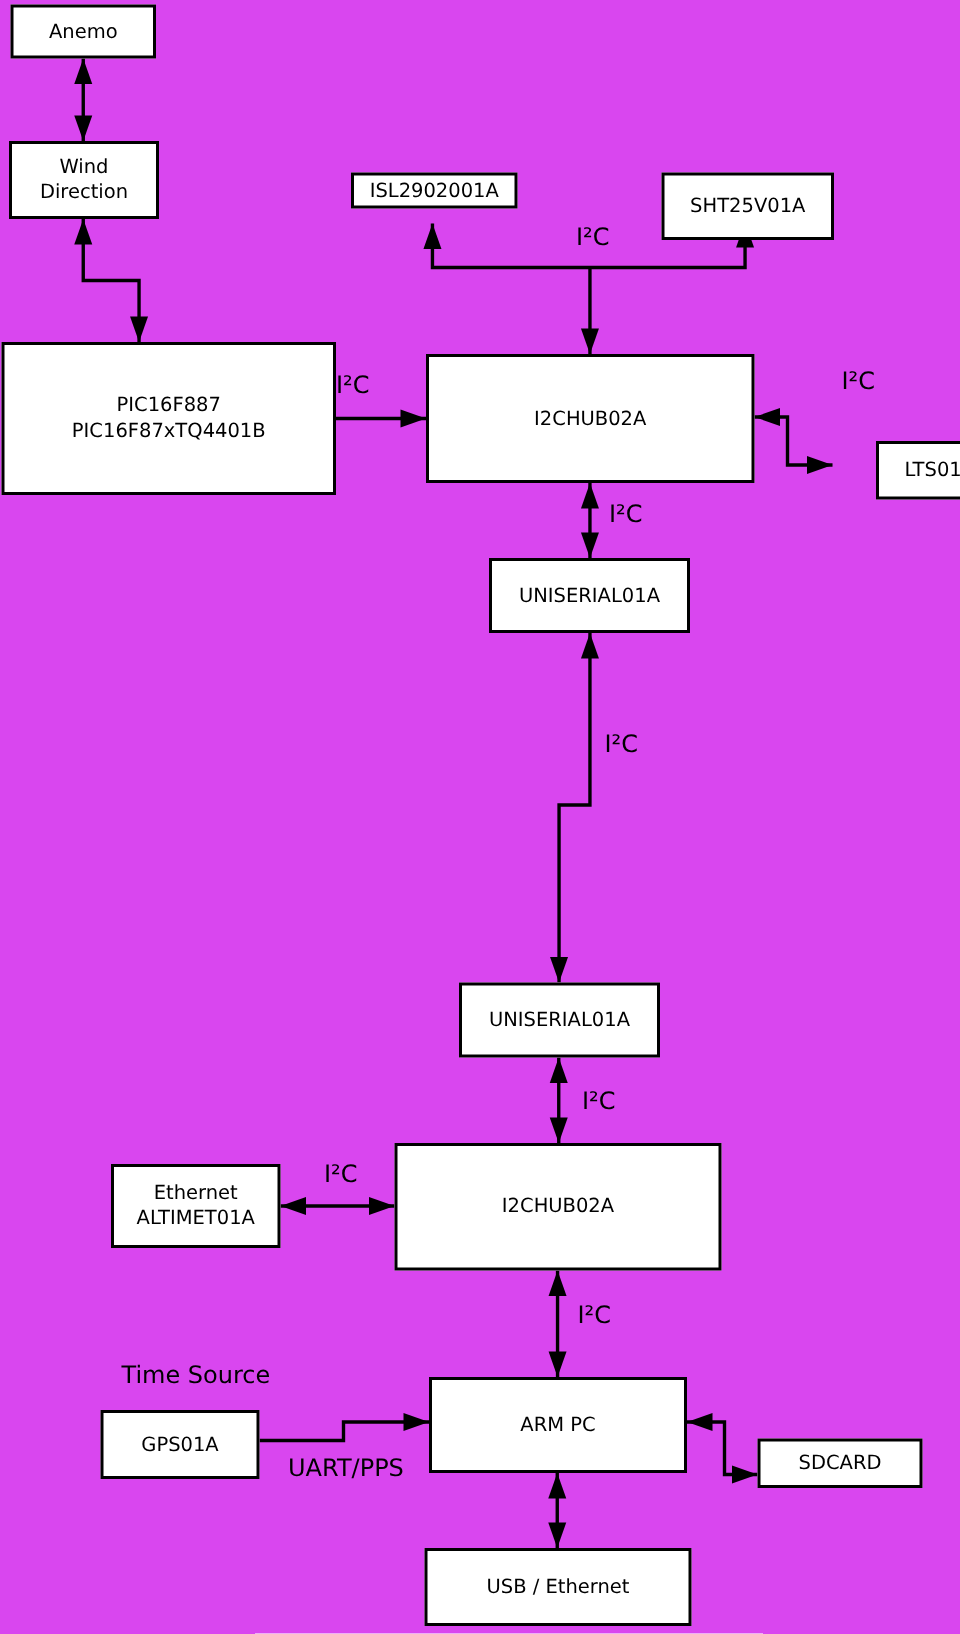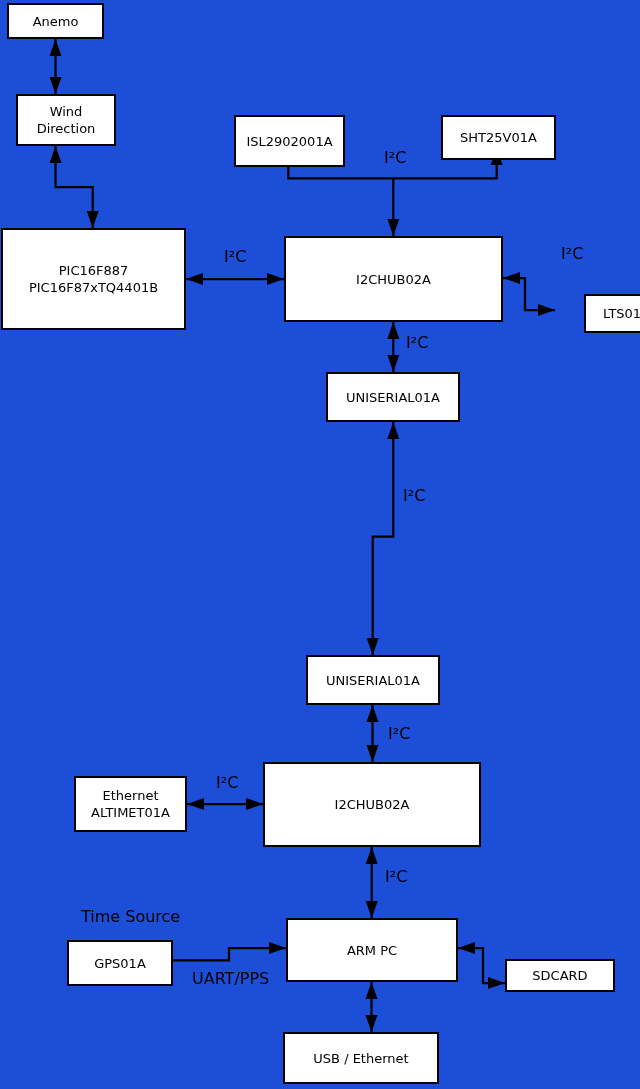--- a/index.html
+++ b/index.html
@@ -1,20 +1,20 @@
 <!DOCTYPE html>
 <html><head>
 <meta charset="utf-8">
 <style>
   html, body { margin: 0; padding: 0; background: #ffffff; }
   .stage {
     position: relative;
     width: 640px;
     height: 1089px;
-    background: #1d4ed8;
+    background: #d946ef;
     font-family: "DejaVu Sans", sans-serif;
     color: #000000;
     overflow: hidden;
   }
   .wires-svg {
     position: absolute;
     left: 0; top: 0;
     width: 640px; height: 1089px;
   }
   .node {
@@ -86,31 +86,31 @@
       <polygon points="505,983 488,977 488,989"></polygon>
       <polygon points="371.5,982 365.5,999 377.5,999"></polygon>
       <polygon points="371.5,1032 365.5,1015 377.5,1015"></polygon>
     </g>
   </svg>
 
   <div class="node" style="left:7px;top:3px;width:97px;height:36px">
     <span>Anemo</span>
   </div>
 
-  <div class="node" style="left:16px;top:94px;width:100px;height:52px">
+  <div class="node" style="left:6px;top:94px;width:100px;height:52px">
     <span>Wind</span>
     <span>Direction</span>
   </div>
 
-  <div class="node" style="left:1px;top:228px;width:185px;height:102px">
+  <div class="node" style="left:1px;top:228px;width:223px;height:102px">
     <span>PIC16F887</span>
     <span>PIC16F87xTQ4401B</span>
   </div>
 
-  <div class="node" style="left:234px;top:115px;width:111px;height:52px">
+  <div class="node" style="left:234px;top:115px;width:111px;height:24px">
     <span>ISL2902001A</span>
   </div>
 
   <div class="node" style="left:441px;top:115px;width:115px;height:45px">
     <span>SHT25V01A</span>
   </div>
 
   <div class="node" style="left:284px;top:236px;width:219px;height:86px">
     <span>I2CHUB02A</span>
   </div>
@@ -141,21 +141,21 @@
   </div>
 
   <div class="node" style="left:286px;top:918px;width:172px;height:64px">
     <span>ARM PC</span>
   </div>
 
   <div class="node" style="left:505px;top:959px;width:110px;height:33px">
     <span>SDCARD</span>
   </div>
 
-  <div class="node" style="left:283px;top:1032px;width:156px;height:52px">
+  <div class="node" style="left:283px;top:1032px;width:178px;height:52px">
     <span>USB / Ethernet</span>
   </div>
 
   <div class="elabel" style="left:384px;top:150px">I²C</div>
   <div class="elabel" style="left:224px;top:249px">I²C</div>
   <div class="elabel" style="left:561px;top:246px">I²C</div>
   <div class="elabel" style="left:406px;top:335px">I²C</div>
   <div class="elabel" style="left:403px;top:488px">I²C</div>
   <div class="elabel" style="left:388px;top:726px">I²C</div>
   <div class="elabel" style="left:216px;top:775px">I²C</div>

